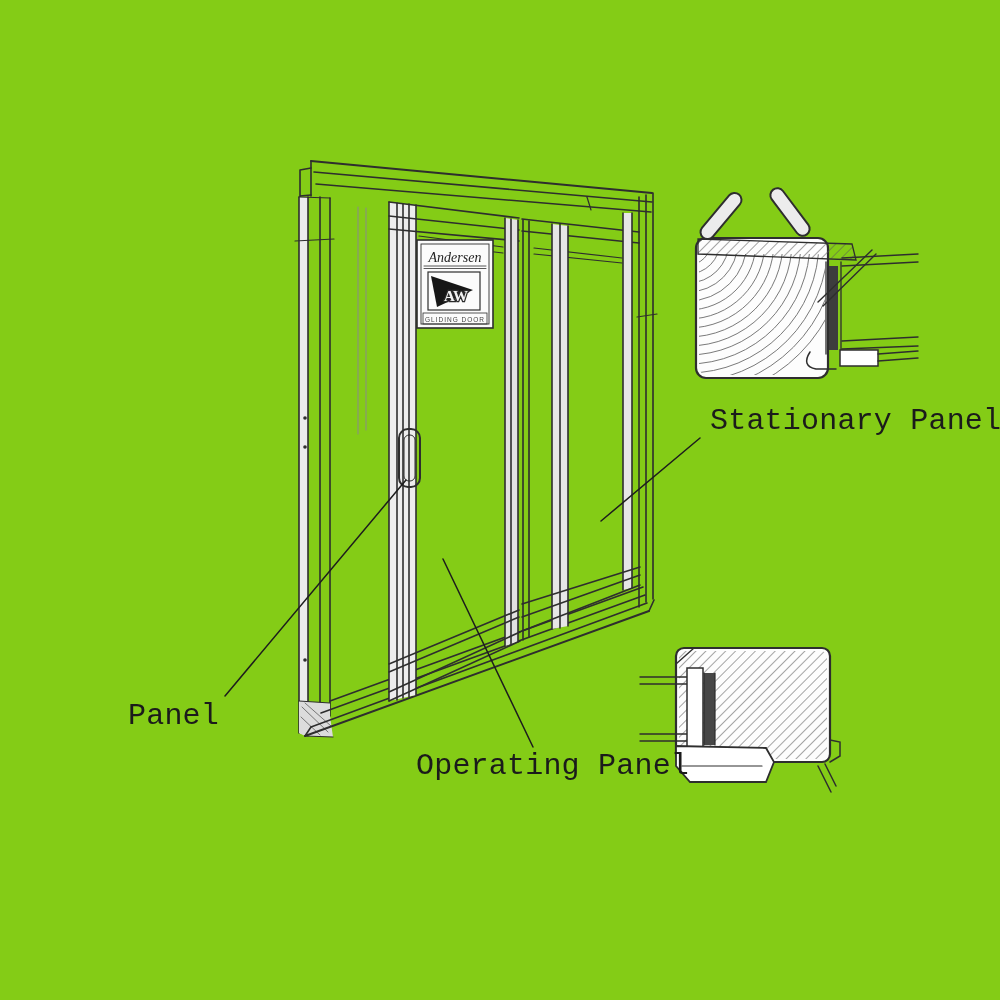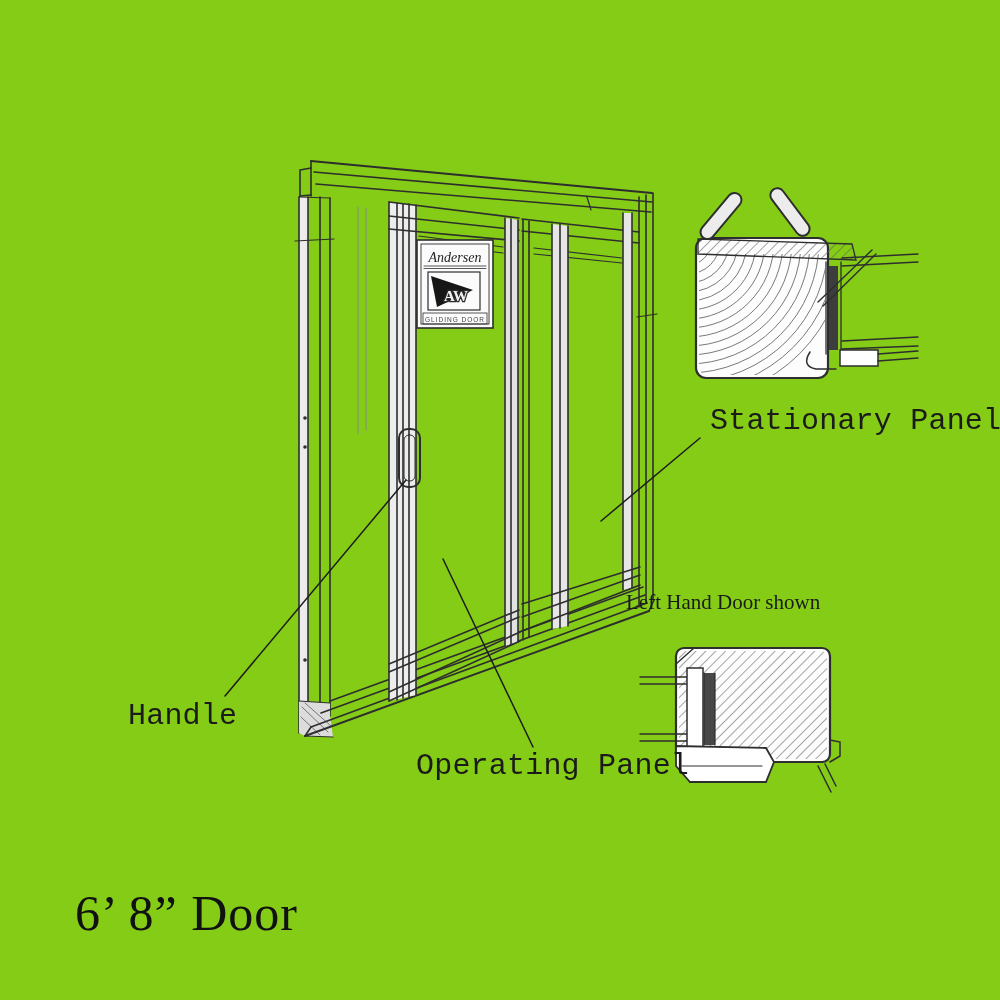--- a/index.html
+++ b/index.html
@@ -154,18 +154,16 @@
 
     <polygon points="676,746 676,766 690,782 766,782 774,762 766,748" fill="#ffffff" stroke-width="1.8"></polygon>
     <path d="M682,766 L762,766" stroke-width="1.2"></path>
 
     <path d="M830,740 L840,742 L840,756 L830,762" stroke-width="1.5"></path>
     <path d="M818,766 L831,792 M825,764 L836,786" stroke-width="1.5"></path>
   </g>
 </svg>
 
 <div class="lbl" style="left:710px;top:404px">Stationary Panel</div>
-<div class="note" style="left:626px;top:590px">Left Hand Door shown</div>
-<div class="lbl" style="left:128px;top:699px">Handle</div>
+<div class="lbl" style="left:128px;top:699px">Panel</div>
 <div class="lbl" style="left:416px;top:749px">Operating Panel</div>
-<div class="title" style="left:75px;top:884px">6’ 8” Door</div>
 
 </div>
 
 </body></html>

